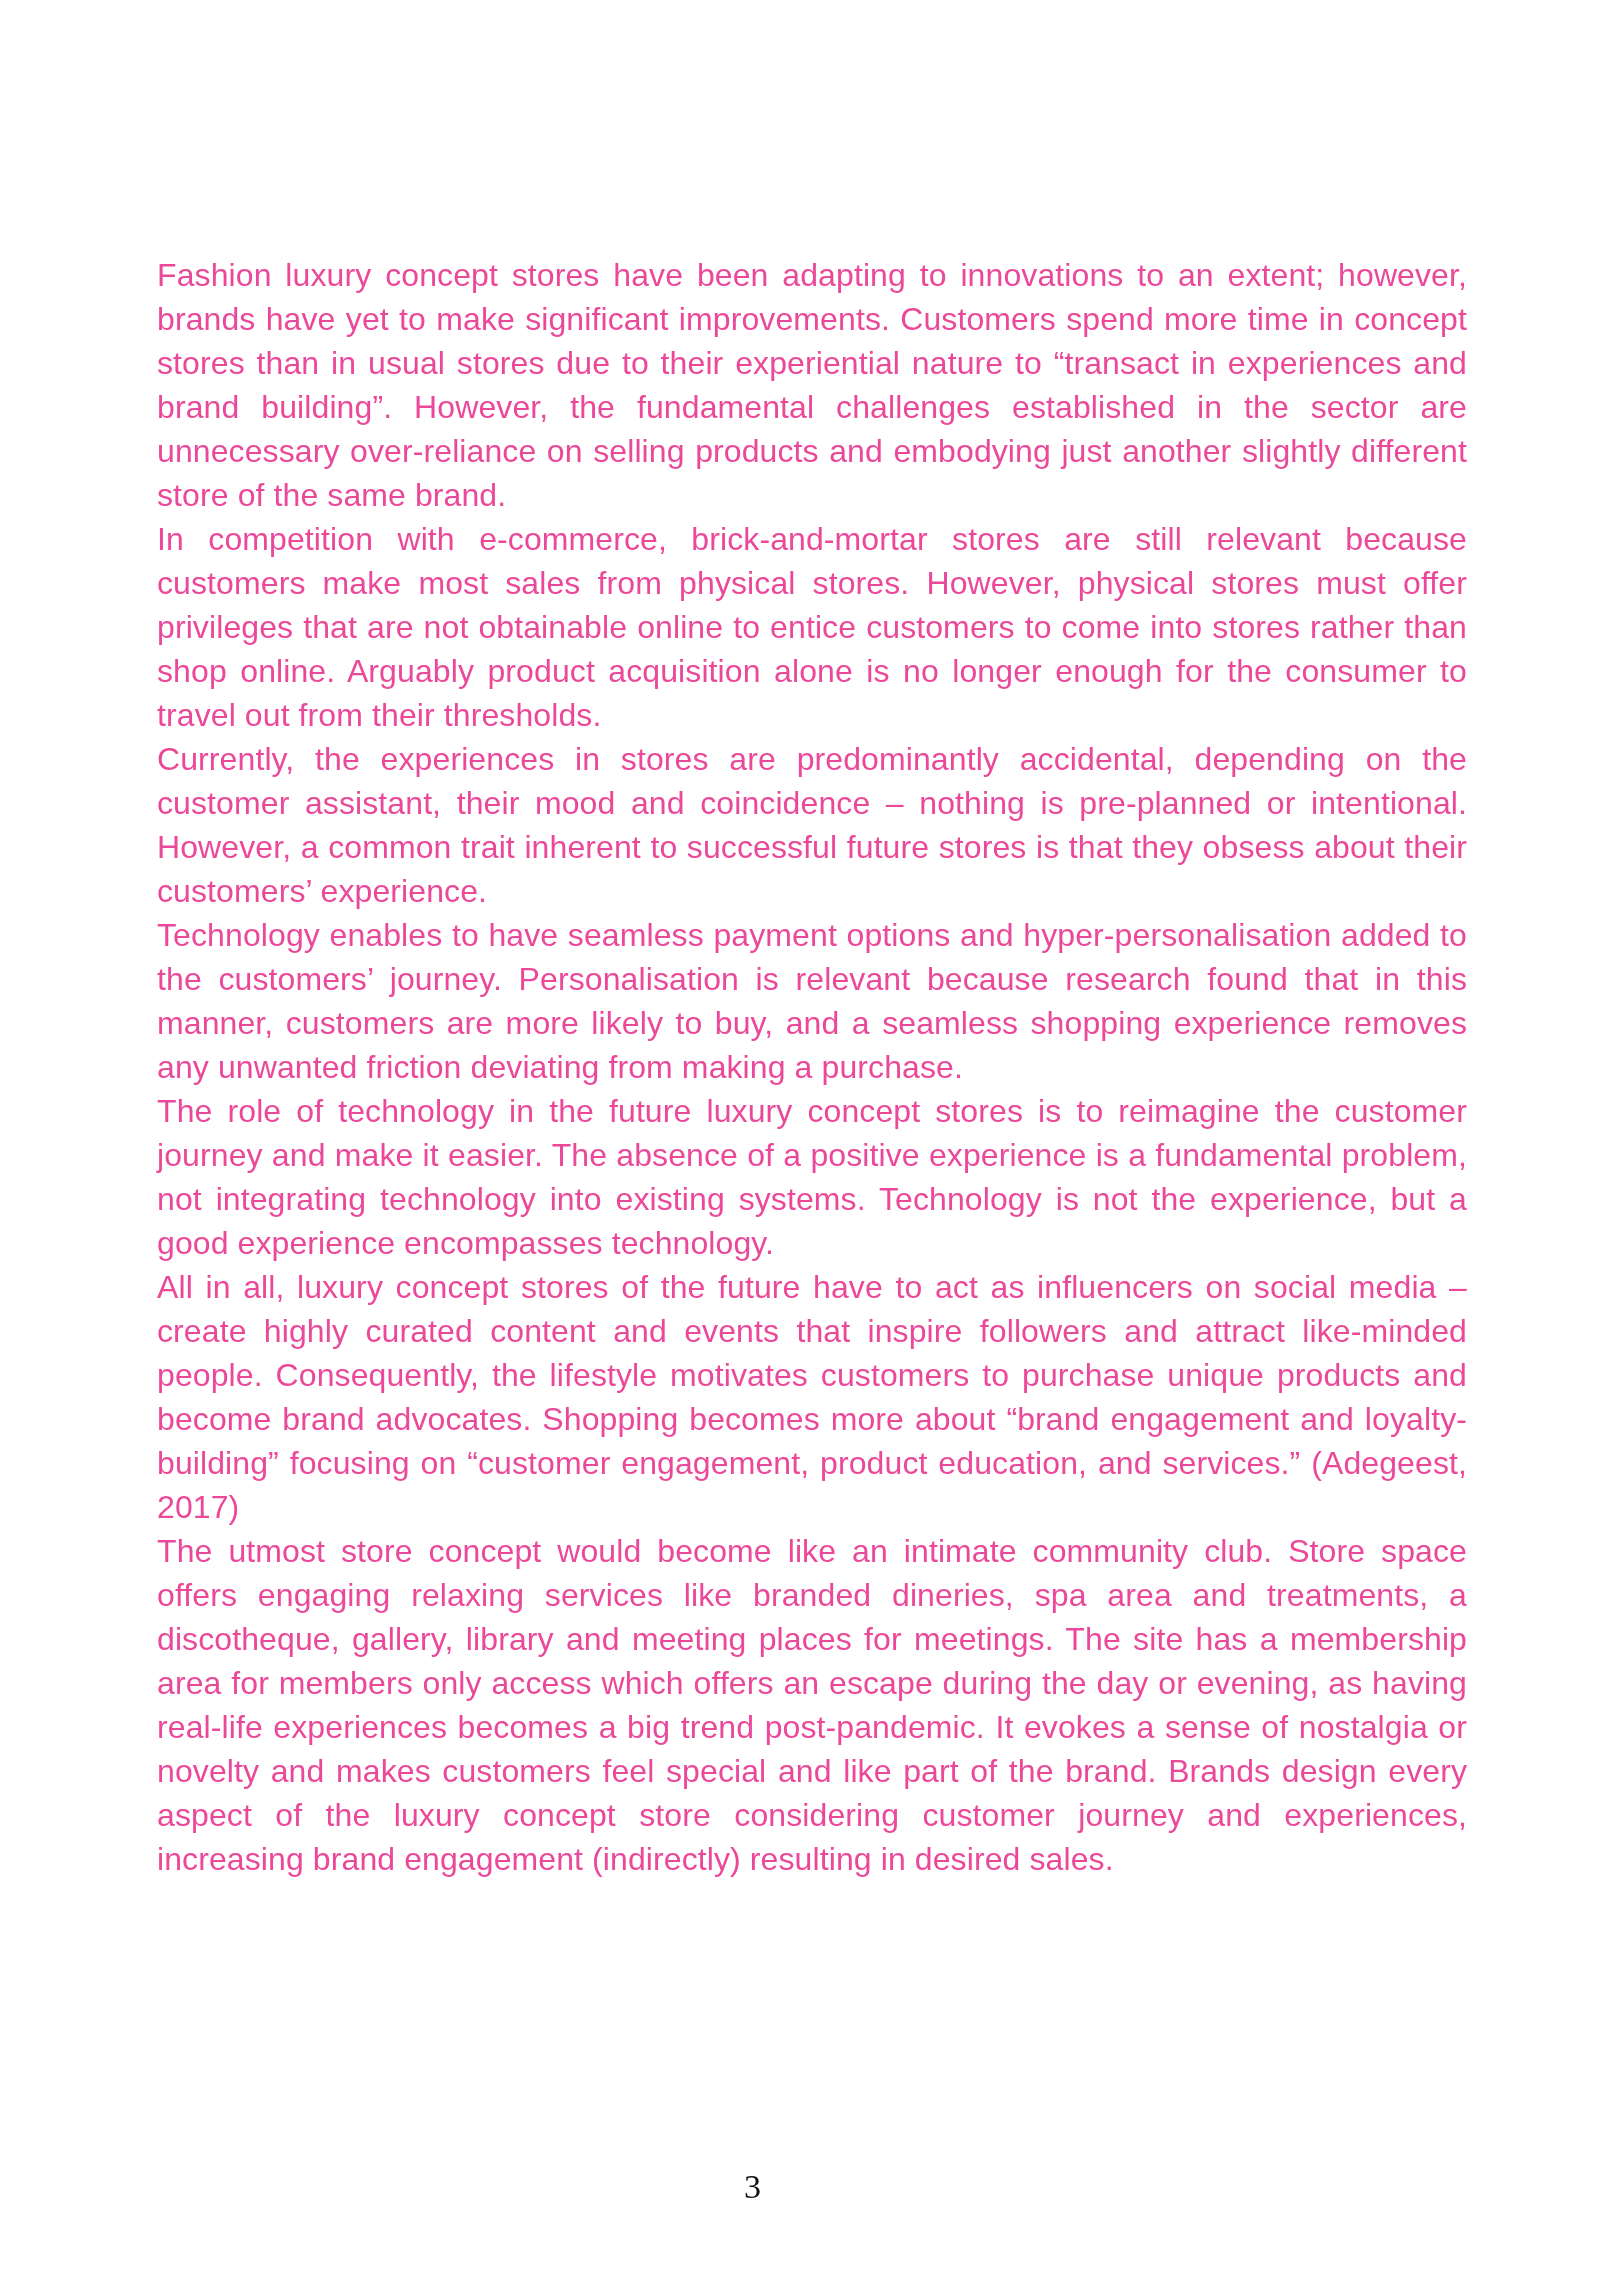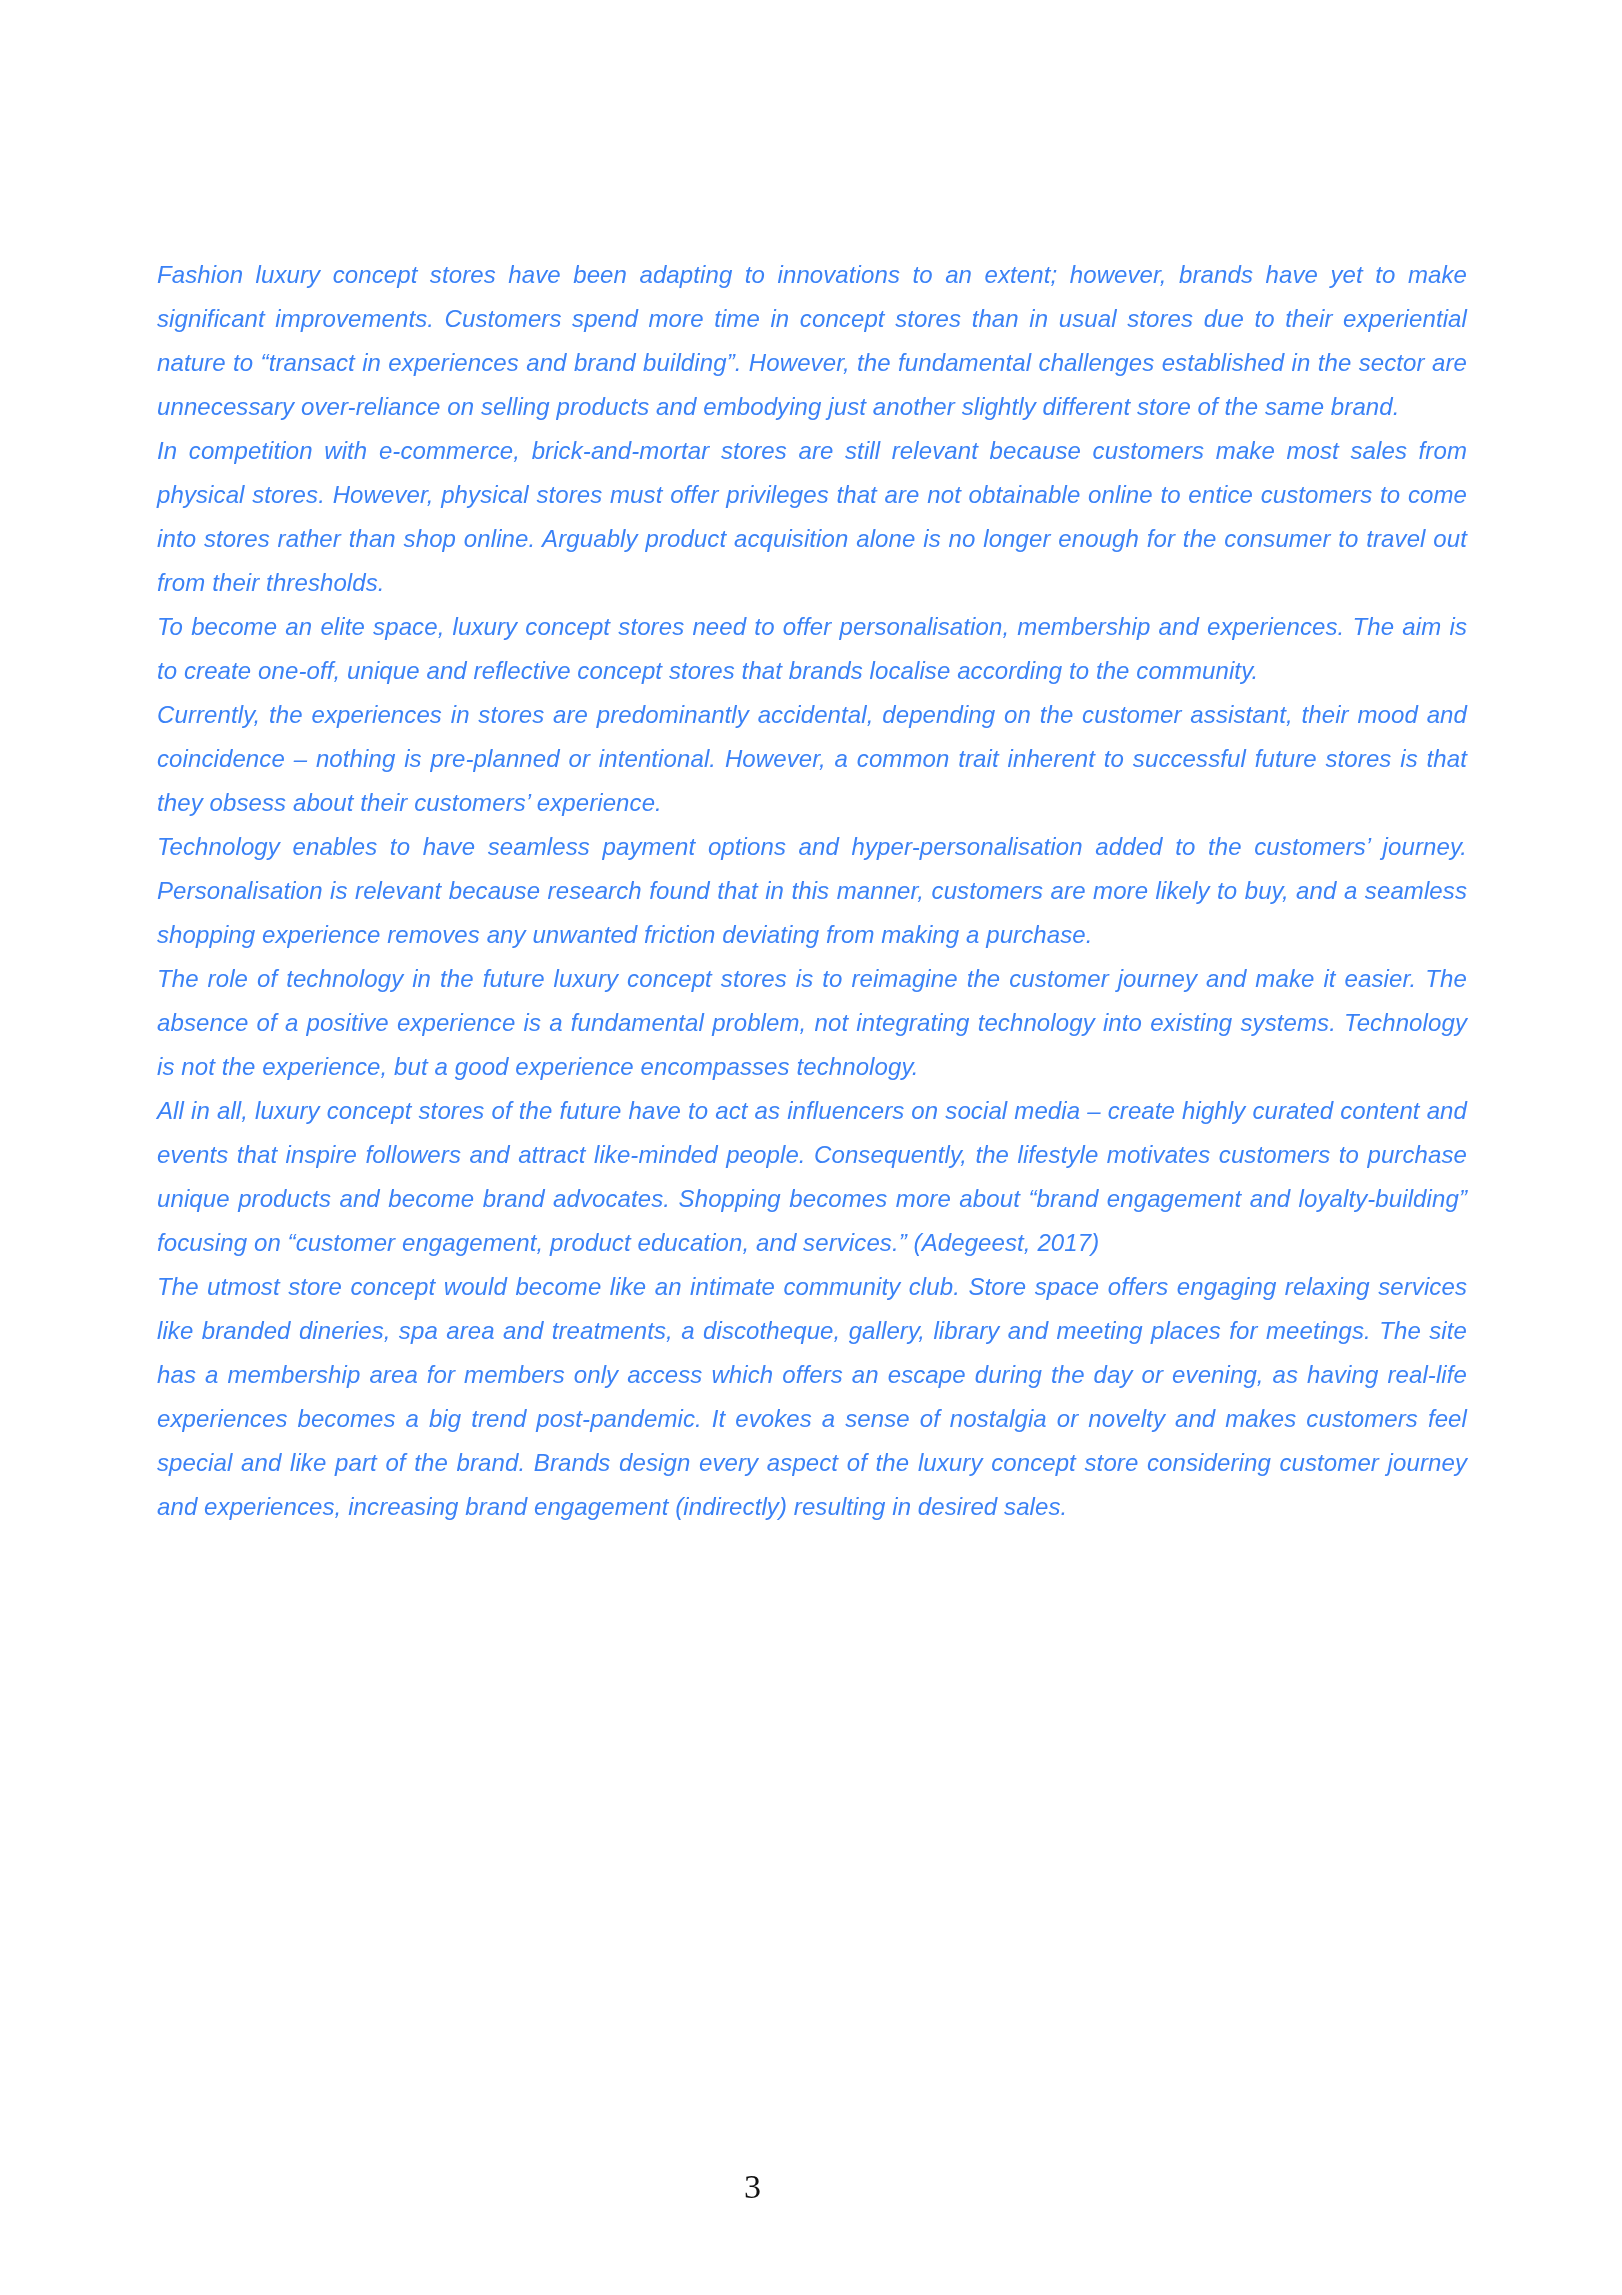--- a/index.html
+++ b/index.html
@@ -20,26 +20,25 @@
     width: 1623px;
     height: 2295px;
     background: #ffffff;
     overflow: hidden;
   }
   .text-block {
     position: absolute;
     left: 157px;
     top: 253px;
     width: 1310px;
-    color: #3b82f6;
-    font-size: 24px;
+    color: #ec4899;
+    font-size: 32px;
     line-height: 44px;
     font-weight: 300;
     letter-spacing: 0.1px;
-    font-style: italic;
   }
   .para {
     margin: 0;
     padding: 0;
     text-align: justify;
     text-justify: inter-word;
     hyphens: none;
   }
   .footer {
     position: absolute;
@@ -55,21 +54,20 @@
     color: #111111;
   }
 </style>
 </head>
 <body>
 
 <div class="page">
   <div class="text-block">
     <p class="para">Fashion luxury concept stores have been adapting to innovations to an extent; however, brands have yet to make significant improvements. Customers spend more time in concept stores than in usual stores due to their experiential nature to “transact in experiences and brand building”. However, the fundamental challenges established in the sector are unnecessary over-reliance on selling products and embodying just another slightly different store of the same brand.</p>
     <p class="para">In competition with e-commerce, brick-and-mortar stores are still relevant because customers make most sales from physical stores. However, physical stores must offer privileges that are not obtainable online to entice customers to come into stores rather than shop online. Arguably product acquisition alone is no longer enough for the consumer to travel out from their thresholds.</p>
-    <p class="para">To become an elite space, luxury concept stores need to offer personalisation, membership and experiences. The aim is to create one-off, unique and reflective concept stores that brands localise according to the community.</p>
     <p class="para">Currently, the experiences in stores are predominantly accidental, depending on the customer assistant, their mood and coincidence – nothing is pre-planned or intentional. However, a common trait inherent to successful future stores is that they obsess about their customers’ experience.</p>
     <p class="para">Technology enables to have seamless payment options and hyper-personalisation added to the customers’ journey. Personalisation is relevant because research found that in this manner, customers are more likely to buy, and a seamless shopping experience removes any unwanted friction deviating from making a purchase.</p>
     <p class="para">The role of technology in the future luxury concept stores is to reimagine the customer journey and make it easier. The absence of a positive experience is a fundamental problem, not integrating technology into existing systems. Technology is not the experience, but a good experience encompasses technology.</p>
     <p class="para">All in all, luxury concept stores of the future have to act as influencers on social media – create highly curated content and events that inspire followers and attract like-minded people. Consequently, the lifestyle motivates customers to purchase unique products and become brand advocates. Shopping becomes more about “brand engagement and loyalty-building” focusing on “customer engagement, product education, and services.” (Adegeest, 2017)</p>
     <p class="para">The utmost store concept would become like an intimate community club. Store space offers engaging relaxing services like branded dineries, spa area and treatments, a discotheque, gallery, library and meeting places for meetings. The site has a membership area for members only access which offers an escape during the day or evening, as having real-life experiences becomes a big trend post-pandemic. It evokes a sense of nostalgia or novelty and makes customers feel special and like part of the brand. Brands design every aspect of the luxury concept store considering customer journey and experiences, increasing brand engagement (indirectly) resulting in desired sales.</p>
   </div>
   <div class="footer">
     <span class="page-number">3</span>
   </div>
 </div>

